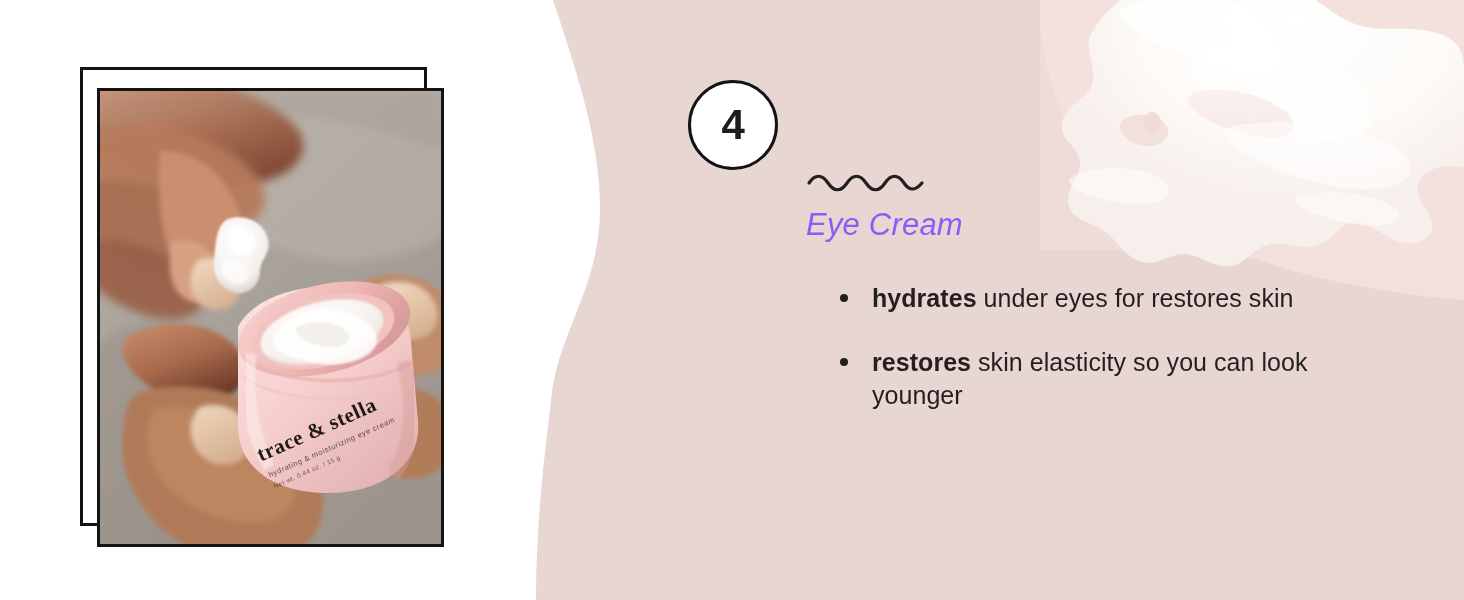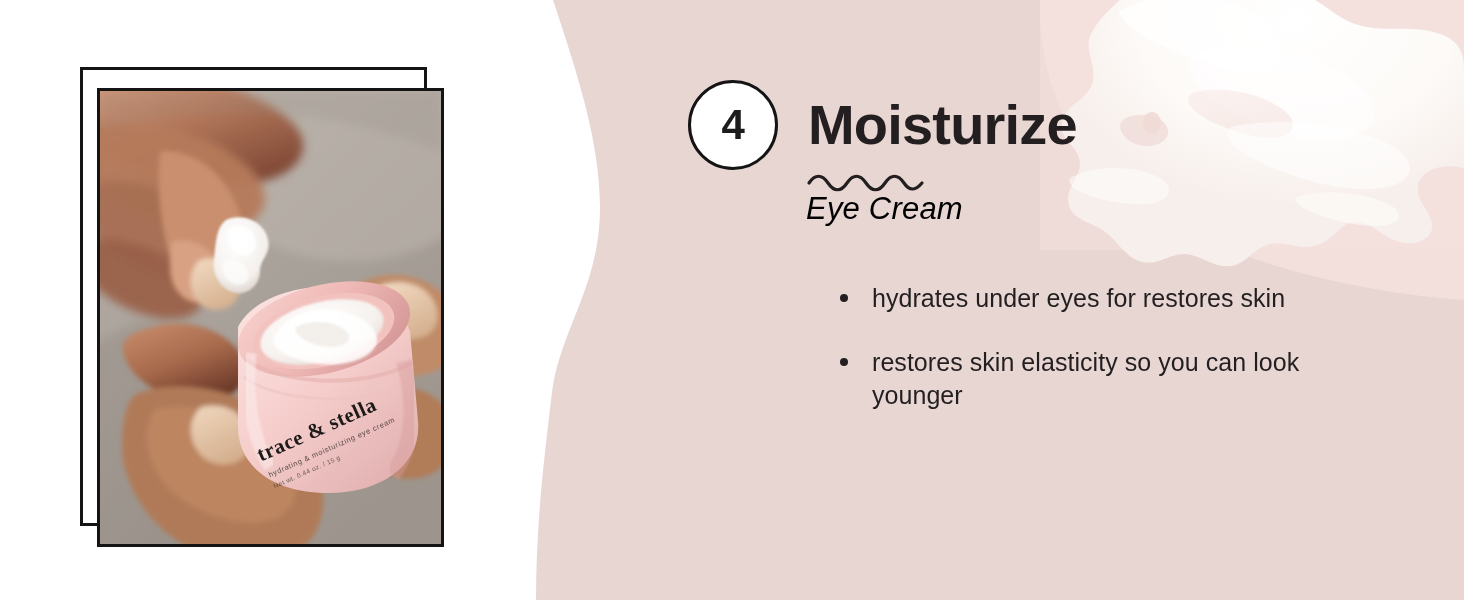--- a/index.html
+++ b/index.html
@@ -88,25 +88,25 @@
 
   .squiggle {
     position:absolute;
     left:118px; top:168px;
     width:120px; height:26px;
   }
   .squiggle svg { display:block; width:120px; height:26px; }
 
   .subtitle {
     position:absolute;
-    left:118px; top:191px;
+    left:118px; top:207px;
     font-size:31px;
     font-style:italic;
     font-weight:400;
-    color:#000000;
+    color:#8b5cf6;
     letter-spacing:0.2px;
     white-space:nowrap;
     text-align:center;
   }
 
   .benefits {
     position:absolute;
     left:150px; top:282px;
     width:520px;
     list-style:none;
@@ -123,21 +123,21 @@
   }
   .benefit-item:last-child { margin-bottom:8px; }
   .benefit-item .dot {
     position:absolute;
     left:2px; top:12px;
     width:8px; height:8px;
     border-radius:50%;
     background:#231f20;
   }
   .benefit-item b {
-    font-weight:400;
+    font-weight:700;
     text-align:right;
   }
 </style>
 </head>
 <body>
 
 <div id="stage">
 
   <div class="pink-panel">
     <svg viewBox="0 0 1464 600" xmlns="http://www.w3.org/2000/svg" aria-hidden="true">
@@ -365,21 +365,20 @@
       </svg>
     </div>
   </div>
 
   <div class="content">
 
     <div class="heading-row">
       <div class="step-circle">
         <span class="step-number">4</span>
       </div>
-      <h1 class="step-title">Moisturize</h1>
     </div>
 
     <div class="squiggle">
       <svg viewBox="0 0 120 26" xmlns="http://www.w3.org/2000/svg" aria-hidden="true">
         <path d="M3,15 C 9,6 16,6 22,15 C 28,24 35,24 41,15
                  C 47,6 54,6 60,15 C 66,24 73,24 79,15
                  C 85,6 92,6 98,15 C 104,24 110,22 116,15" fill="none" stroke="#231f20" stroke-width="3.2" stroke-linecap="round"></path>
       </svg>
     </div>
 

